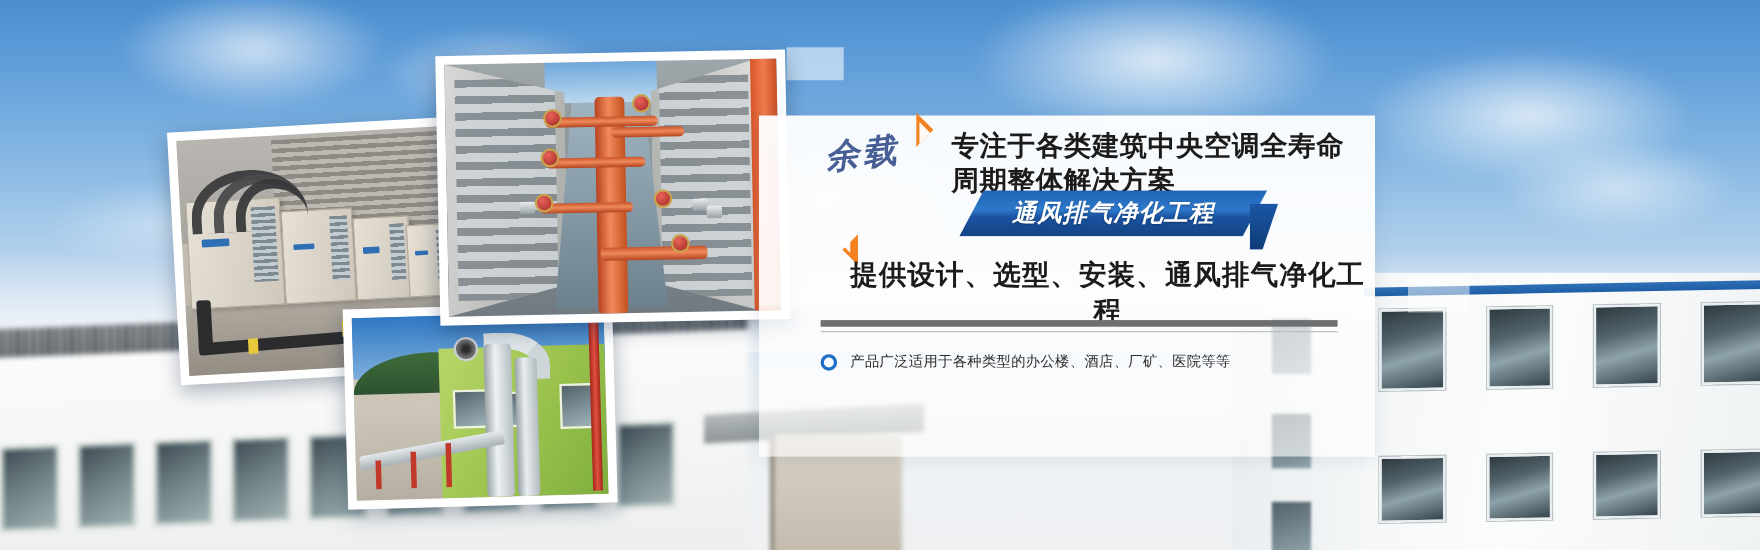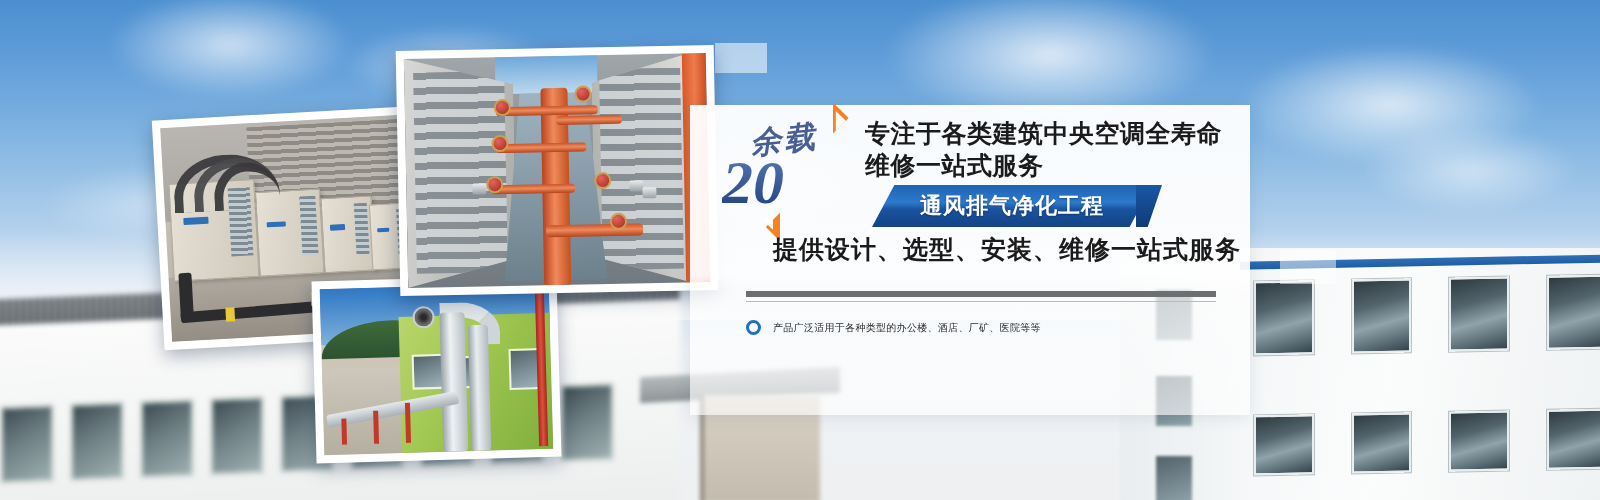--- a/index.html
+++ b/index.html
@@ -359,24 +359,24 @@
     border-bottom:13px solid rgba(255,255,255,.96);
   }
 
   .headline{
     position:absolute; left:175px; top:12px; width:375px;
     font-size:25px; font-weight:bold; color:#1b1b1b;
     line-height:1.28; letter-spacing:.5px;
   }
 
   .ribbon{
-    position:absolute; left:182px; top:80px; width:280px; height:42px;
+    position:absolute; left:182px; top:68px; width:280px; height:42px;
     background:linear-gradient(to bottom,#1f63b4 0%,#2d79cb 42%,#1a53a0 58%,#134384 100%);
     clip-path:polygon(8% 0, 100% 0, 92% 100%, 0 100%);
-    display:flex; align-items:center; justify-content:center;
+    display:flex; align-items:center; justify-content:center;font-style:italic;
   }
   .ribbon-text{
     color:#fff; font-size:22px; font-weight:bold; letter-spacing:1px;
     text-shadow:0 1px 2px rgba(0,0,0,.3);
   }
   .ribbon-tail{
     position:absolute; left:446px; top:80px; width:26px; height:42px;
     background:linear-gradient(to bottom,#1a57a6,#0f3b77);
     clip-path:polygon(0 0, 100% 0, 45% 100%, 0 100%);
   }
@@ -400,21 +400,21 @@
     position:absolute; left:56px; top:196px; width:470px; height:1px;
     background:#b9bcbf;
   }
 
   .bullets{ position:absolute; left:56px; top:215px; width:500px; }
   .bullet{ display:flex; align-items:center; margin-bottom:18px; }
   .bullet-ring{
     width:15px; height:15px; border-radius:50%;
     border:3px solid #1f6fc4; flex:0 0 auto; margin-right:12px;
   }
-  .bullet-text{ font-size:10px; color:#2b2b2b; letter-spacing:.3px; }
+  .bullet-text{ font-size:13px; color:#2b2b2b; letter-spacing:.3px; }
 </style>
 </head>
 <body>
 
 <div id="banner">
 
   <div class="bg-sky">
     <div class="cloud c1"></div>
     <div class="cloud c2"></div>
     <div class="cloud c3"></div>
@@ -549,36 +549,35 @@
       <div class="dw-redpipe"></div>
     </div>
   </div>
 
   <div class="decor-square"></div>
 
   <div id="content-panel">
 
     <div class="years-block">
       <span class="years-cal">余载</span>
-      <span class="years-num">20</span>
       <span class="chev chev-tr"></span>
       <span class="chev chev-bl"></span>
     </div>
 
     <div class="headline">
       <div>专注于各类建筑中央空调全寿命</div>
-      <div>维修一站式服务</div>
+      <div>周期整体解决方案</div>
     </div>
 
     <div class="ribbon">
       <span class="ribbon-text">通风排气净化工程</span>
     </div>
     <div class="ribbon-tail"></div>
 
-    <div class="subhead">提供设计、选型、安装、维修一站式服务</div>
+    <div class="subhead">提供设计、选型、安装、通风排气净化工程</div>
 
     <div class="rule-thick"></div>
     <div class="rule-thin"></div>
 
     <div class="bullets">
       <div class="bullet">
         <span class="bullet-ring"></span>
         <span class="bullet-text">产品广泛适用于各种类型的办公楼、酒店、厂矿、医院等等</span>
       </div>
     </div>

